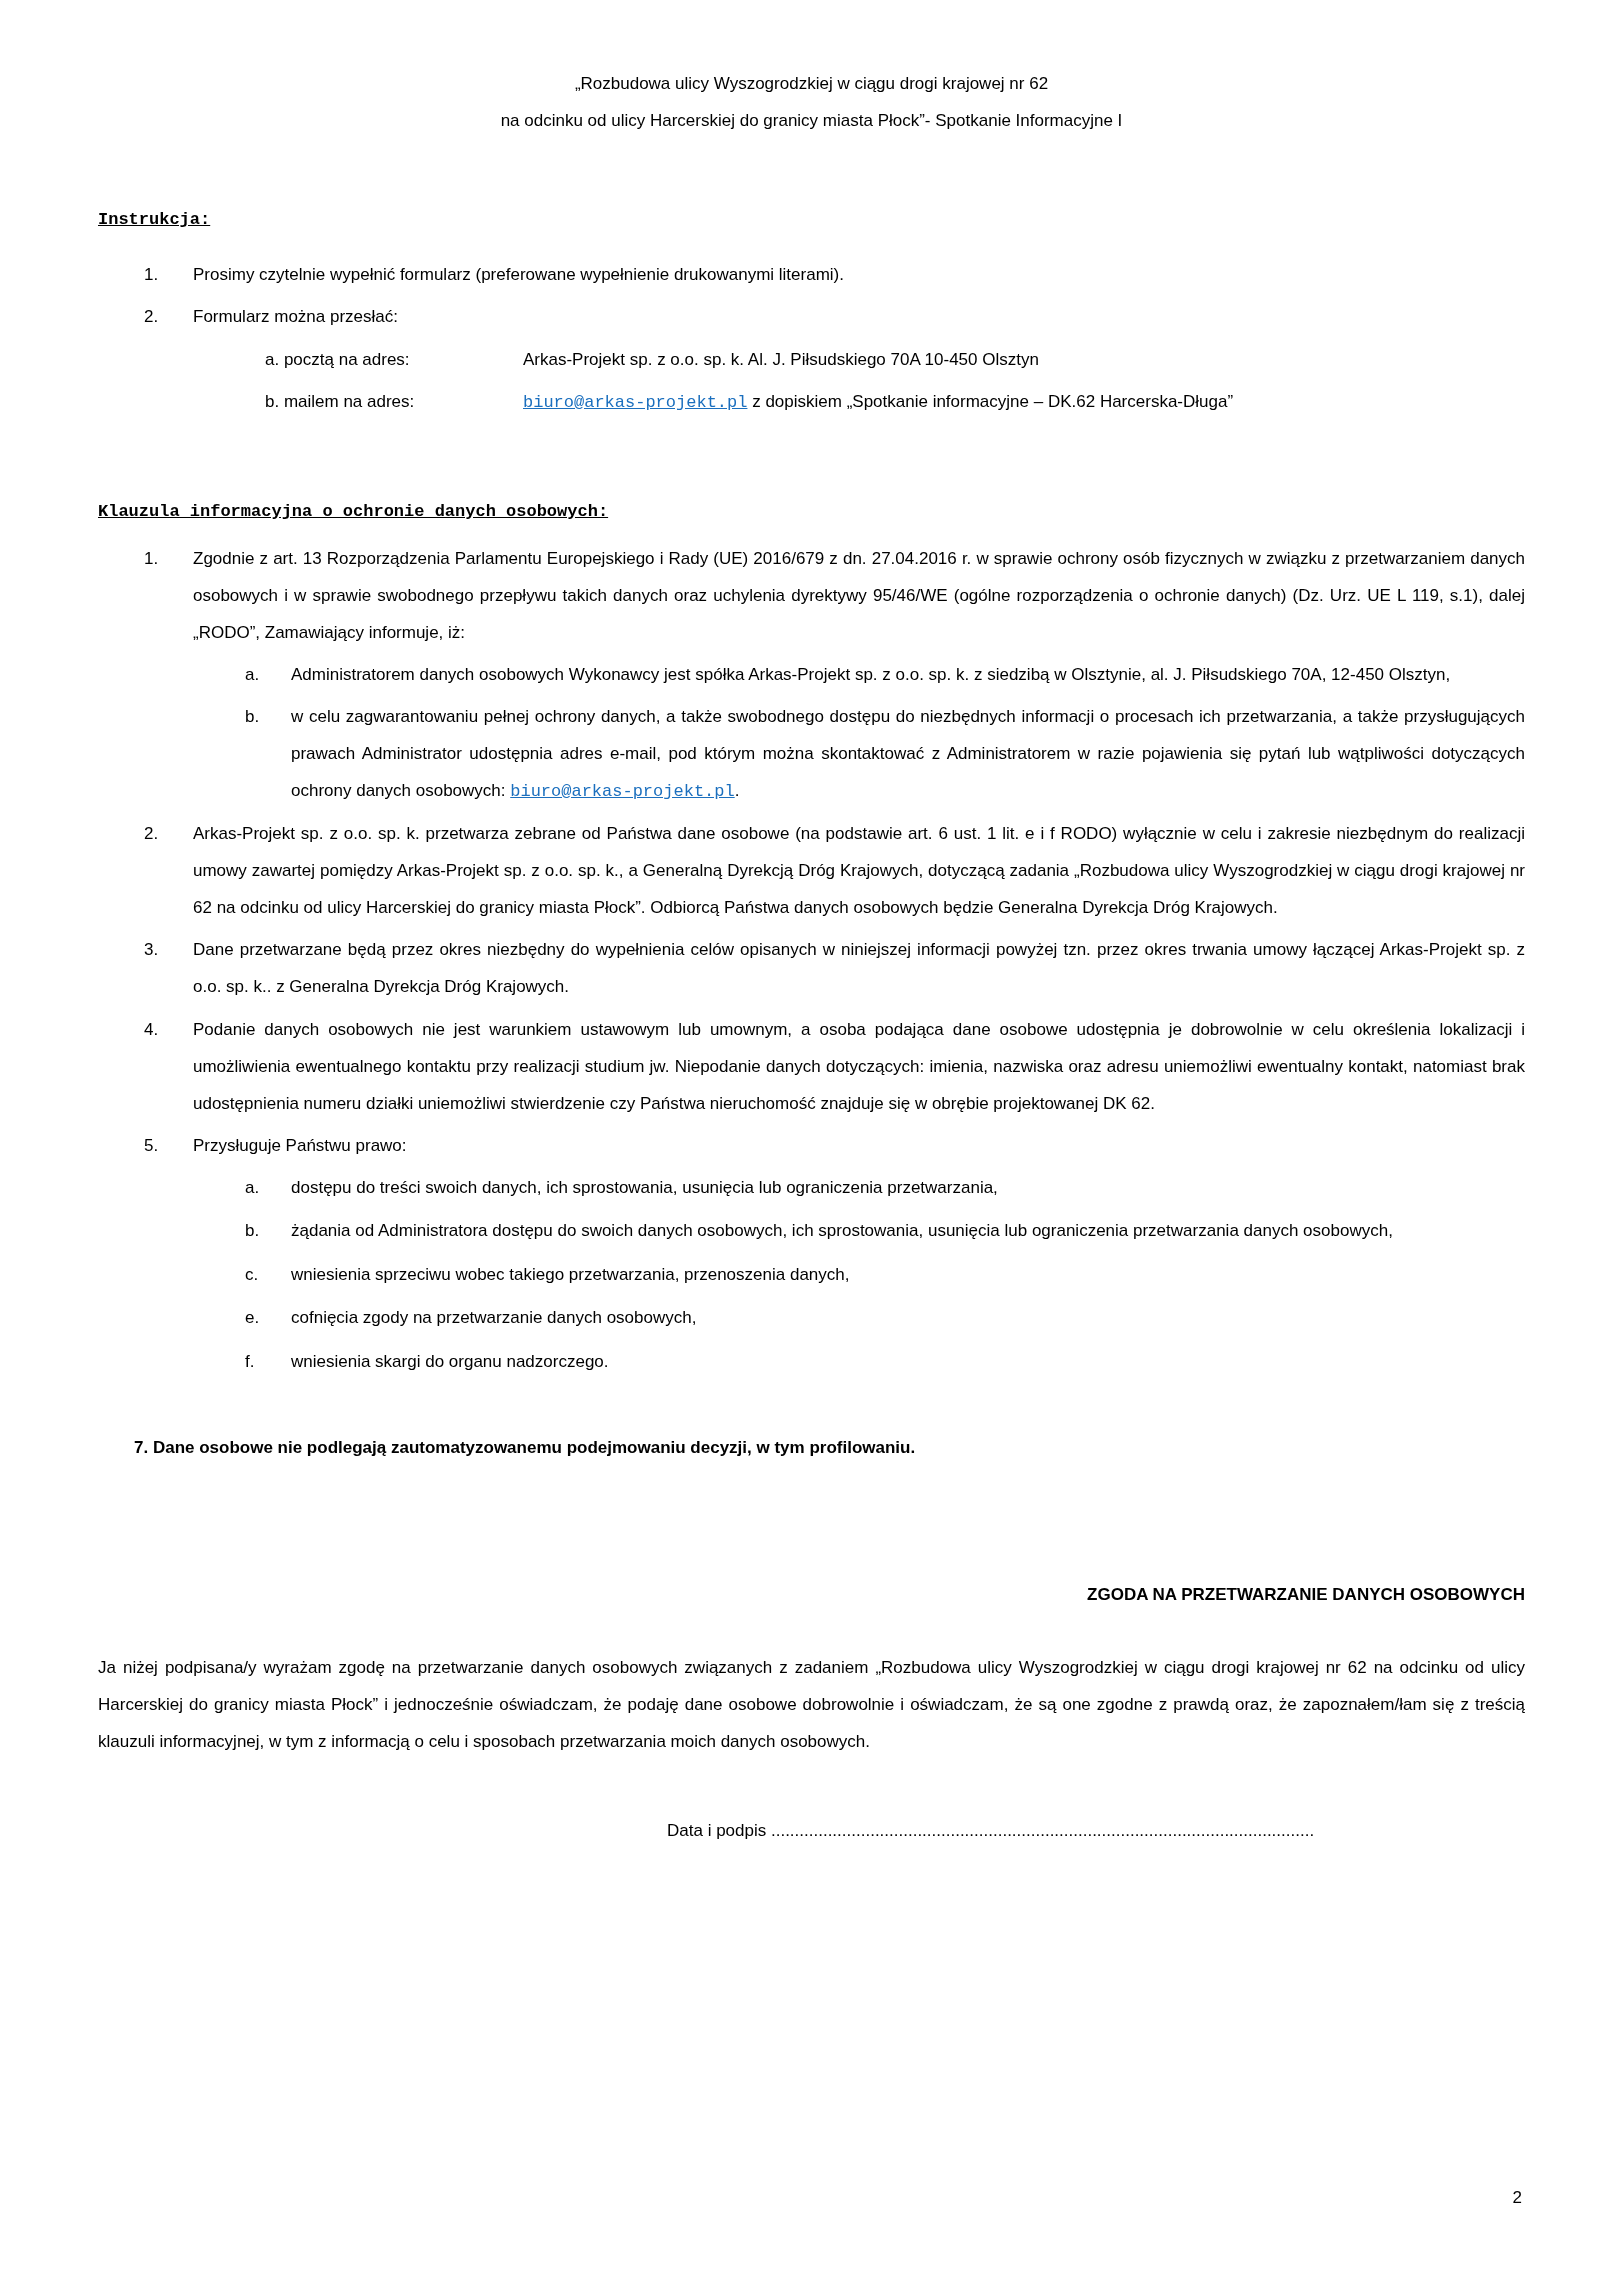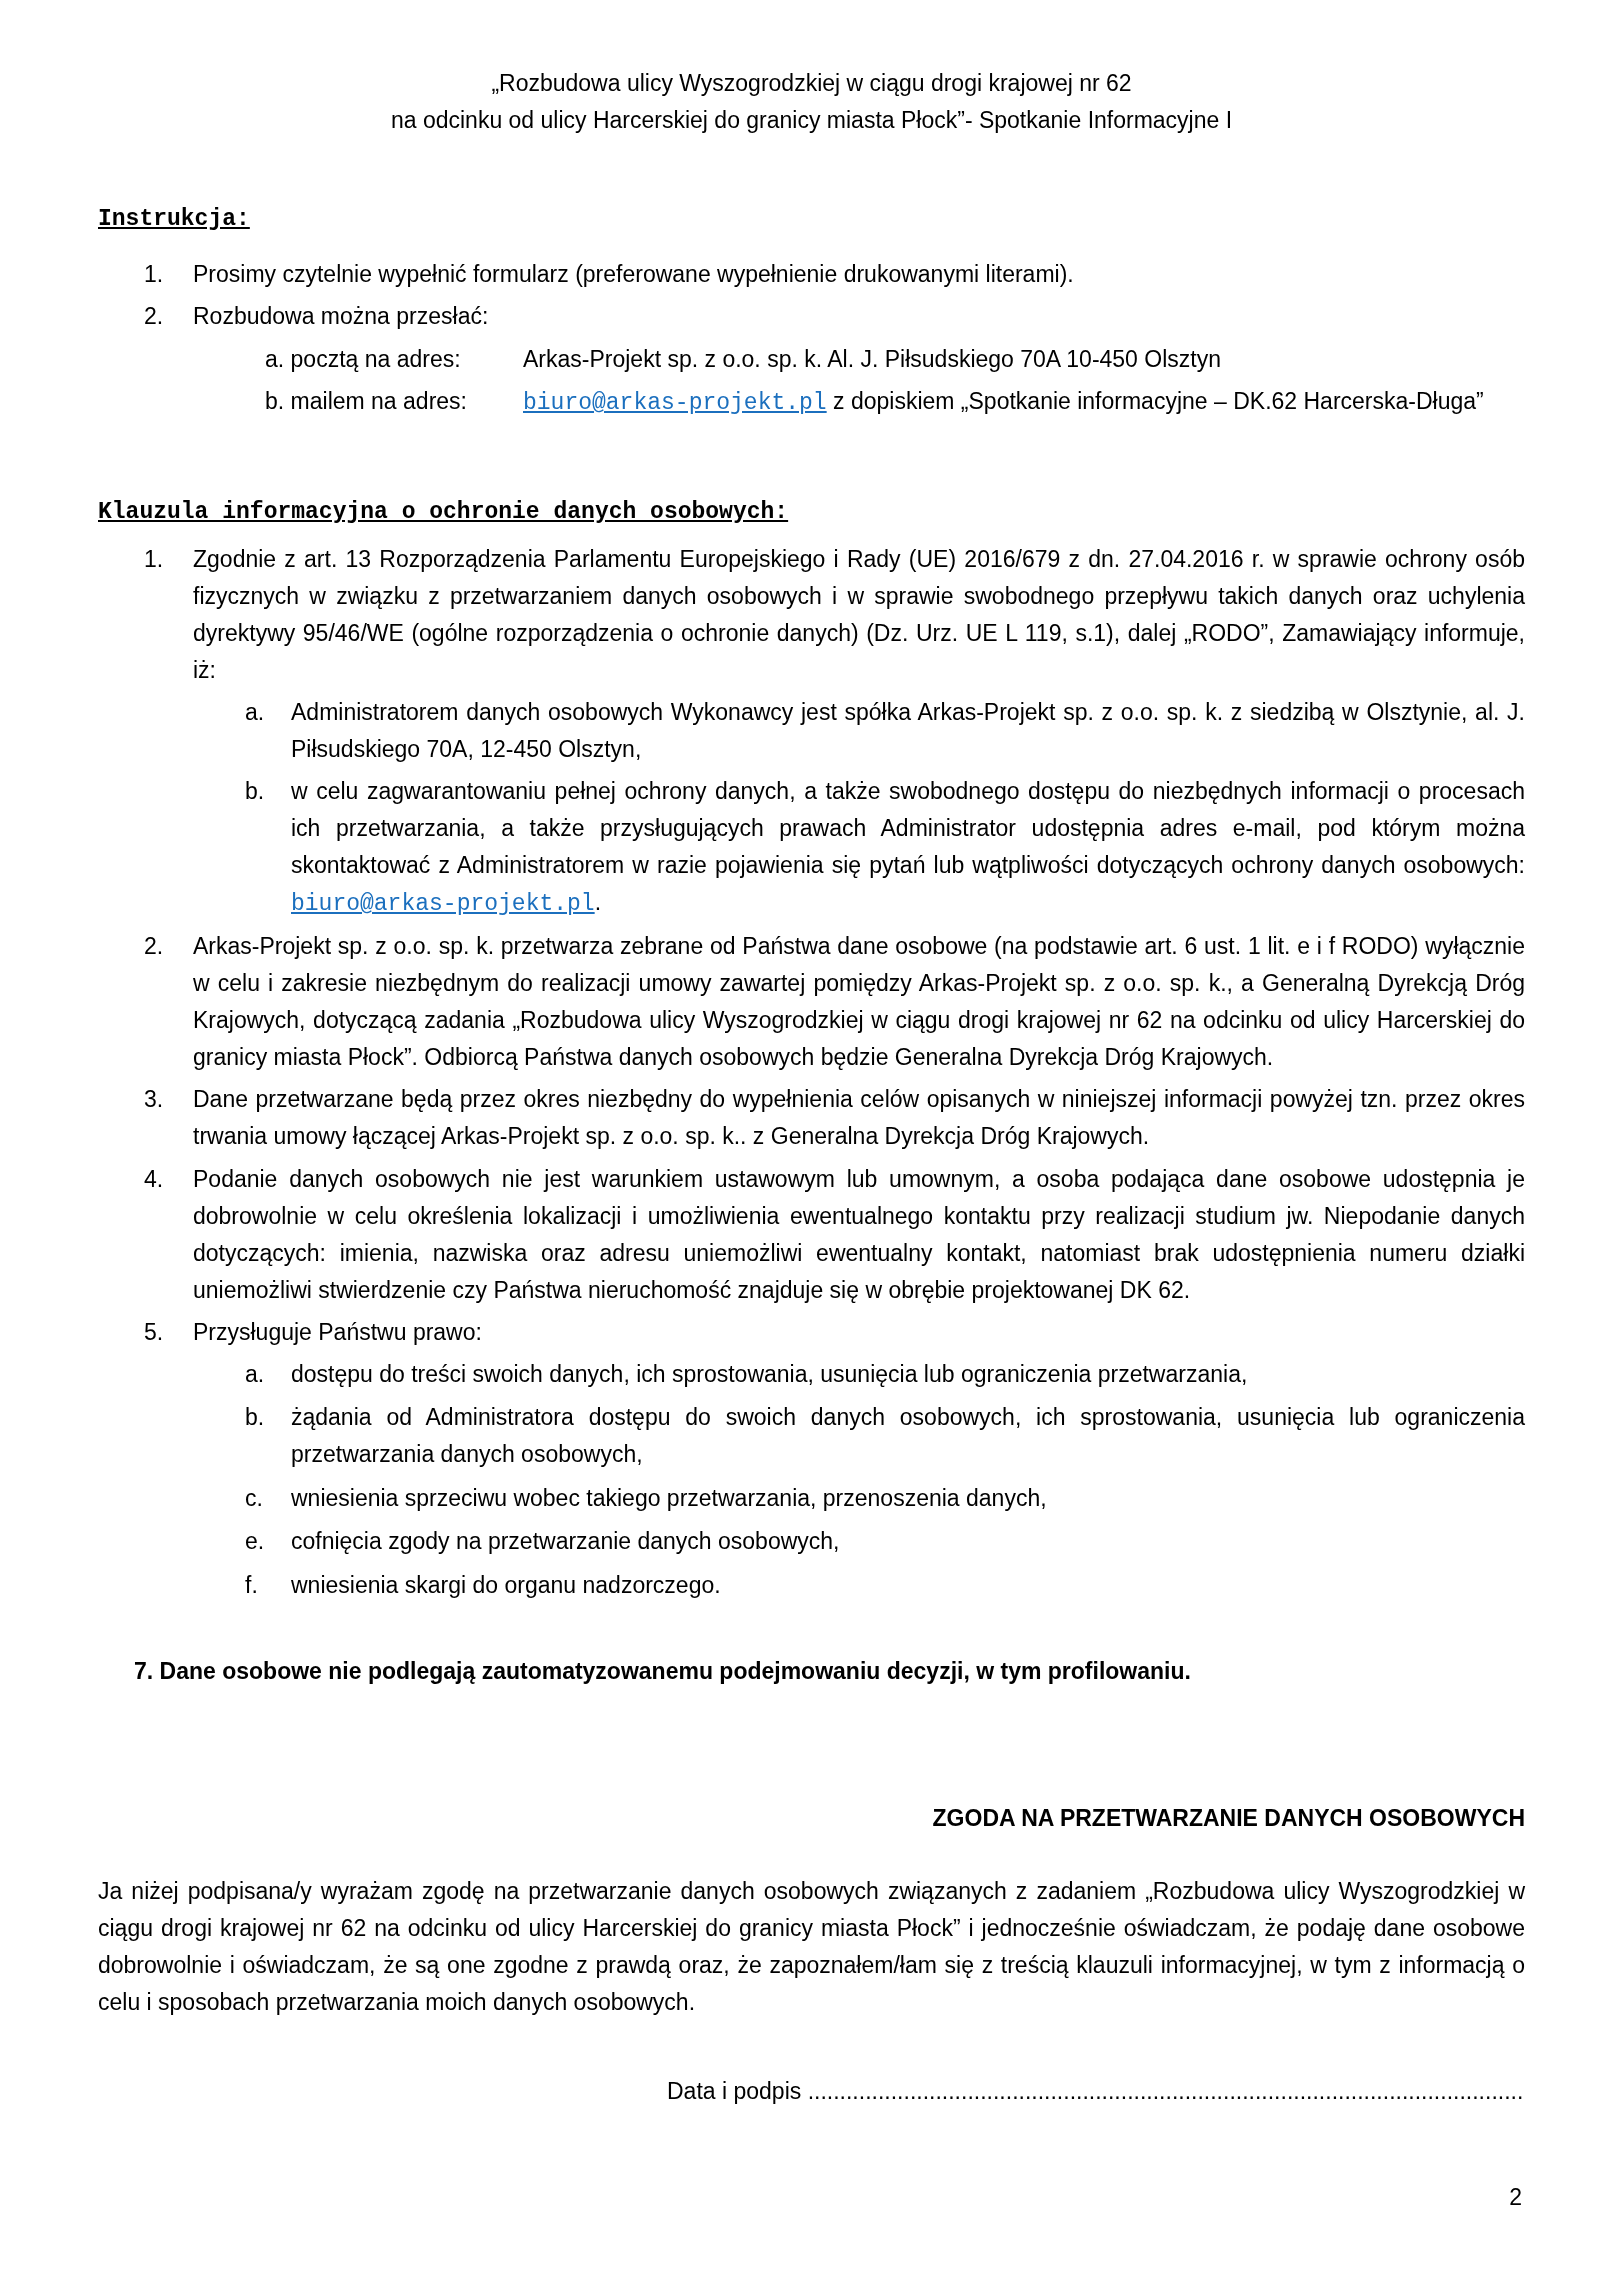--- a/index.html
+++ b/index.html
@@ -5,21 +5,21 @@
   :root { --link: #1B6FBE; }
   * { box-sizing: border-box; }
   html, body { margin: 0; padding: 0; background: #ffffff; }
   .page {
     position: relative;
     width: 1623px;
     height: 2295px;
     background: #ffffff;
     color: #000000;
     font-family: "Liberation Sans", sans-serif;
-    font-size: 23px;
+    font-size: 17px;
     line-height: 37px;
     padding: 65px 98px 0 98px;
     overflow: hidden;
   }
   .doc-header { text-align: center; }
   .section-heading {
     font-weight: bold;
     text-decoration: underline;
     margin: 62px 0 18.3px 0;
     font-family: Liberation Mono, monospace;
@@ -63,21 +63,21 @@
   </div>
 
   <div class="section-heading">Instrukcja:</div>
 
   <div class="li top">
     <span class="marker">1.</span>
     <div class="li-text">Prosimy czytelnie wypełnić formularz (preferowane wypełnienie drukowanymi literami).</div>
   </div>
   <div class="li top">
     <span class="marker">2.</span>
-    <div class="li-text">Rozbudowa można przesłać:</div>
+    <div class="li-text">Formularz można przesłać:</div>
   </div>
 
   <div class="delivery-row">
     <span class="delivery-label">a. pocztą na adres:</span>
     <span class="delivery-value">Arkas-Projekt sp. z o.o. sp. k. Al. J. Piłsudskiego 70A 10-450 Olsztyn</span>
   </div>
   <div class="delivery-row">
     <span class="delivery-label">b. mailem na adres:</span>
     <span class="delivery-value"><a class="link">biuro@arkas-projekt.pl</a><span> z dopiskiem  „Spotkanie informacyjne – DK.62 Harcerska-Długa”</span></span>
   </div>

